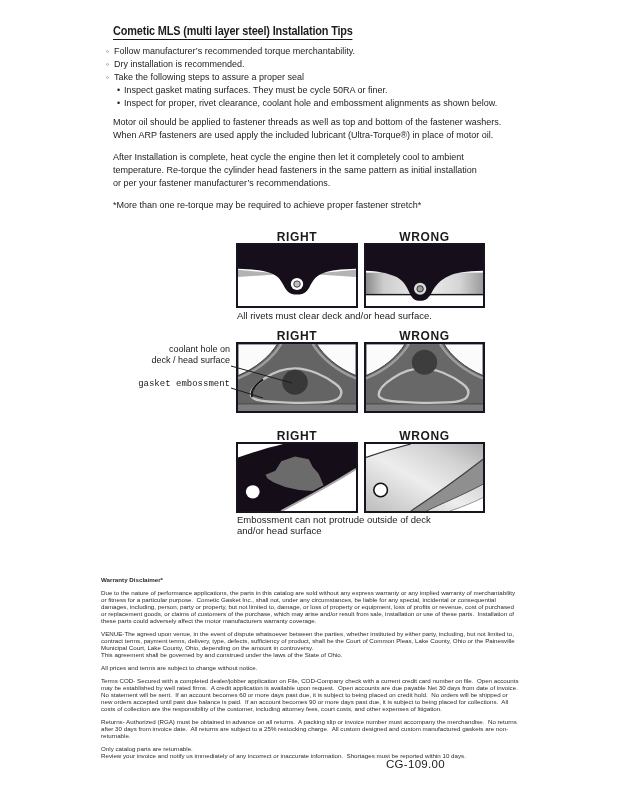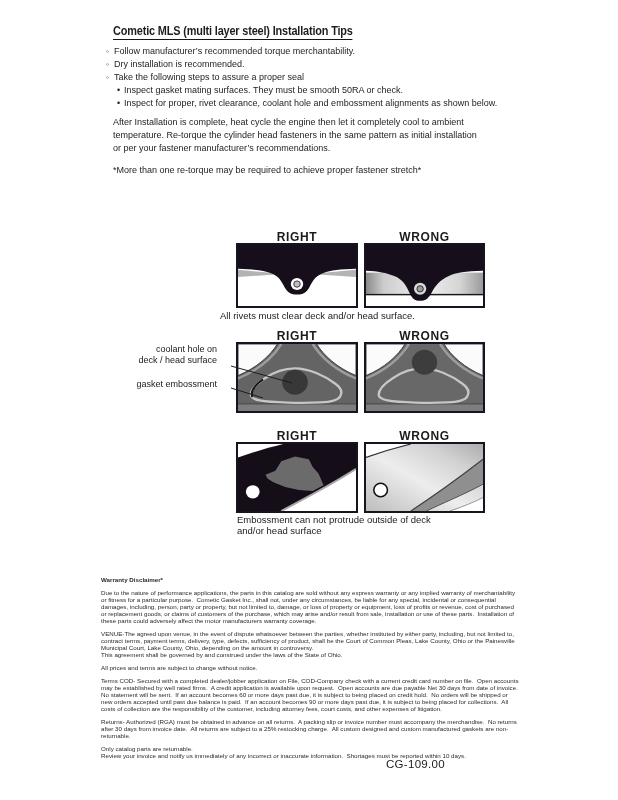--- a/index.html
+++ b/index.html
@@ -26,21 +26,21 @@
   .diesel .h { font-size:10.5px; font-weight:700; margin:0 0 6px 0; }
   .diesel p { margin:0 0 9px 0; line-height:13px; white-space:pre-wrap; }
   .diesel p.note { margin-top:3px; }
 
   .dg-h { position:absolute; text-align:center; font-size:12px; font-weight:700;
           letter-spacing:0.6px; color:#1b1b1b; }
   .dbox { position:absolute; border:2px solid #181320; background:#fff; }
   .dbox svg { display:block; }
   .dg-cap { position:absolute; font-size:9.5px; color:#1b1b1b; line-height:10.5px; white-space:pre-line; }
 
-  .lbl { position:absolute; left:97px; width:120px; text-align:right;
+  .lbl { position:absolute; left:110px; width:120px; text-align:right;
          font-size:9px; line-height:11px; white-space:pre-line; color:#1b1b1b; }
   .leader { position:absolute; left:228px; top:357px; }
 
   .fineprint { position:absolute; left:101px; top:576px; width:419px;
                font-size:6.2px; line-height:7px; color:#2a2a2a; }
   .fineprint .fh { font-weight:700; margin:0 0 6px 0; }
   .fineprint p { margin:0 0 6px 0; white-space:pre-wrap; }
 
   .cg { position:absolute; left:386px; top:758px; font-size:11.5px;
         letter-spacing:0.3px; color:#1b1b1b; }
@@ -60,29 +60,31 @@
     <div class="b">
       <span class="mk">◦</span>
       <span>Dry installation is recommended.</span>
     </div>
     <div class="b">
       <span class="mk">◦</span>
       <span>Take the following steps to assure a proper seal</span>
     </div>
     <div class="b sub">
       <span class="mk">•</span>
-      <span>Inspect gasket mating surfaces.  They must be smooth 50RA or check.</span>
+      <span>Inspect gasket mating surfaces.  They must be cycle 50RA or finer.</span>
     </div>
     <div class="b sub">
       <span class="mk">•</span>
       <span>Inspect for proper, rivet clearance, coolant hole and embossment alignments as shown below.</span>
     </div>
   </div>
 
   <div class="diesel">
+    <p>Motor oil should be applied to fastener threads as well as top and bottom of the fastener washers.
+When ARP fasteners are used apply the included lubricant (Ultra-Torque®) in place of motor oil.</p>
     <p>After Installation is complete, heat cycle the engine then let it completely cool to ambient
 temperature. Re-torque the cylinder head fasteners in the same pattern as initial installation
 or per your fastener manufacturer’s recommendations.</p>
     <p class="note">*More than one re-torque may be required to achieve proper fastener stretch*</p>
   </div>
 
   <div class="dg-h" style="left:236px;top:230px;width:122px;">RIGHT</div>
   <div class="dg-h" style="left:364px;top:230px;width:121px;">WRONG</div>
 
   <div class="dbox" style="left:236px;top:243px;">
@@ -109,21 +111,21 @@
       </defs>
       <rect width="120" height="64" fill="#ffffff"></rect>
       <rect x="0" y="29" width="120" height="23" fill="url(#sil1)"></rect>
       <rect x="0" y="51.3" width="120" height="1.5" fill="#161616"></rect>
       <path d="M0,0 H120 V27 C102,27.5 92,29 85,32.5 C76,36.5 71.5,42 67,50.5 C63.8,56.5 60.5,58.5 55.5,58.5 C50.5,58.5 47.5,56.5 44.8,50.5 C41,42 37.5,36 29,32.5 C21,29.3 12,27.5 0,27 Z" fill="#160f1b"></path>
       <circle cx="55.5" cy="46" r="6.3" fill="#d9d9d9"></circle>
       <circle cx="55.5" cy="46" r="3.3" fill="#9a9a9a" stroke="#2c2c2c" stroke-width="1"></circle>
     </svg>
   </div>
 
-  <div class="dg-cap" style="left:220px;top:311px;">All rivets must clear deck and/or head surface.</div>
+  <div class="dg-cap" style="left:237px;top:311px;">All rivets must clear deck and/or head surface.</div>
 
   <div class="dg-h" style="left:236px;top:329px;width:122px;">RIGHT</div>
   <div class="dg-h" style="left:364px;top:329px;width:121px;">WRONG</div>
 
   <div class="dbox" style="left:236px;top:342px;">
     <svg width="118" height="67" viewBox="0 0 120 70" preserveAspectRatio="none">
       <rect width="120" height="70" fill="#646464"></rect>
       <rect y="63" width="120" height="7" fill="#7d7d7d"></rect>
       <rect y="62" width="120" height="1" fill="#4a4a4a"></rect>
       <path d="M44,0 C36,13 21,27 0,36" stroke="#9d9d9d" stroke-width="2.5" fill="none"></path>
@@ -145,21 +147,21 @@
       <path d="M76,0 C84,13 99,27 120,36" stroke="#9d9d9d" stroke-width="2.5" fill="none"></path>
       <path d="M0,0 H40 C33,12 19,25 0,33 Z" fill="#fbfbfb" stroke="#3c3c3c" stroke-width="1"></path>
       <path d="M120,0 H80 C87,12 101,25 120,33 Z" fill="#fbfbfb" stroke="#3c3c3c" stroke-width="1"></path>
       <path d="M13,53 C13,47 18,42 27,36 C37,29 47,25.5 58,25.5 C72,25.5 88,33 99,41.5 C104.5,45.5 106.5,50 104,54.5 C102,58.5 96,60.5 84,61 C66,61.8 34,61.5 22,59 C15.5,57.5 13,55.5 13,53 Z" fill="none" stroke="#c6c6c6" stroke-width="2.4"></path>
       <circle cx="60" cy="19" r="13" fill="#3d3d3d"></circle>
     </svg>
   </div>
 
   <div class="lbl" style="top:344px;">coolant hole on
 deck / head surface</div>
-  <div class="lbl" style="top:379px;">gasket embossment</div>
+  <div class="lbl" style="top:379px;font-family:Liberation Mono, monospace;">gasket embossment</div>
   <svg class="leader" width="70" height="44" viewBox="0 0 70 44">
     <line x1="3" y1="9" x2="64" y2="26" stroke="#1d1d1d" stroke-width="1"></line>
     <line x1="3" y1="31" x2="35" y2="41" stroke="#1d1d1d" stroke-width="1"></line>
   </svg>
 
 
   <div class="dg-h" style="left:236px;top:429px;width:122px;">RIGHT</div>
   <div class="dg-h" style="left:364px;top:429px;width:121px;">WRONG</div>
 
   <div class="dbox" style="left:236px;top:442px;">

